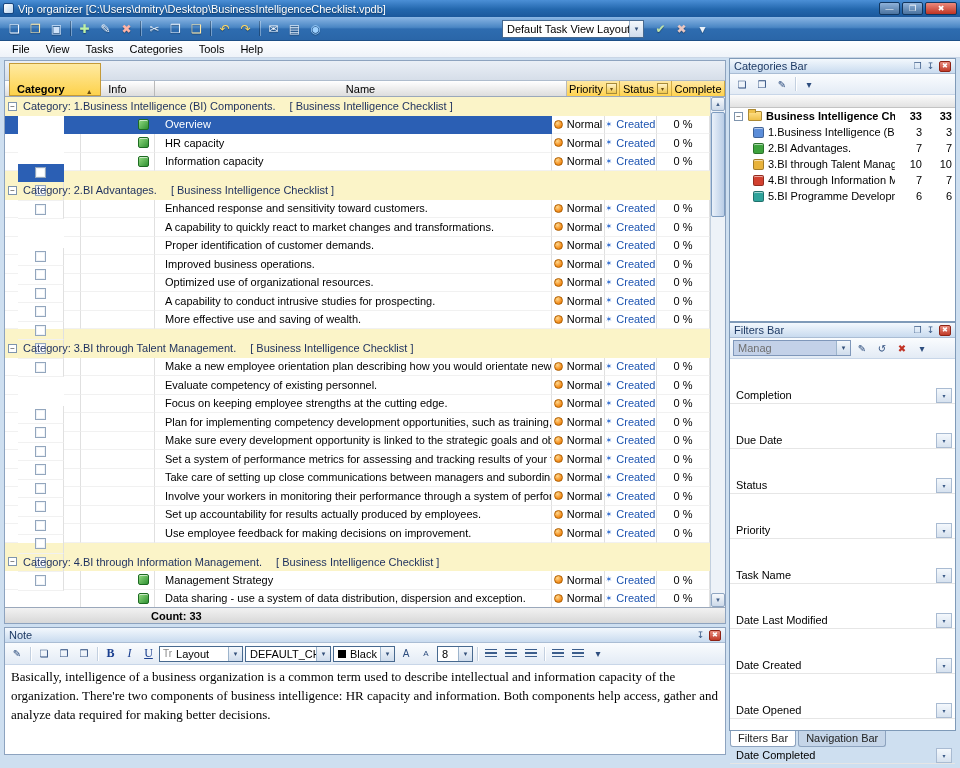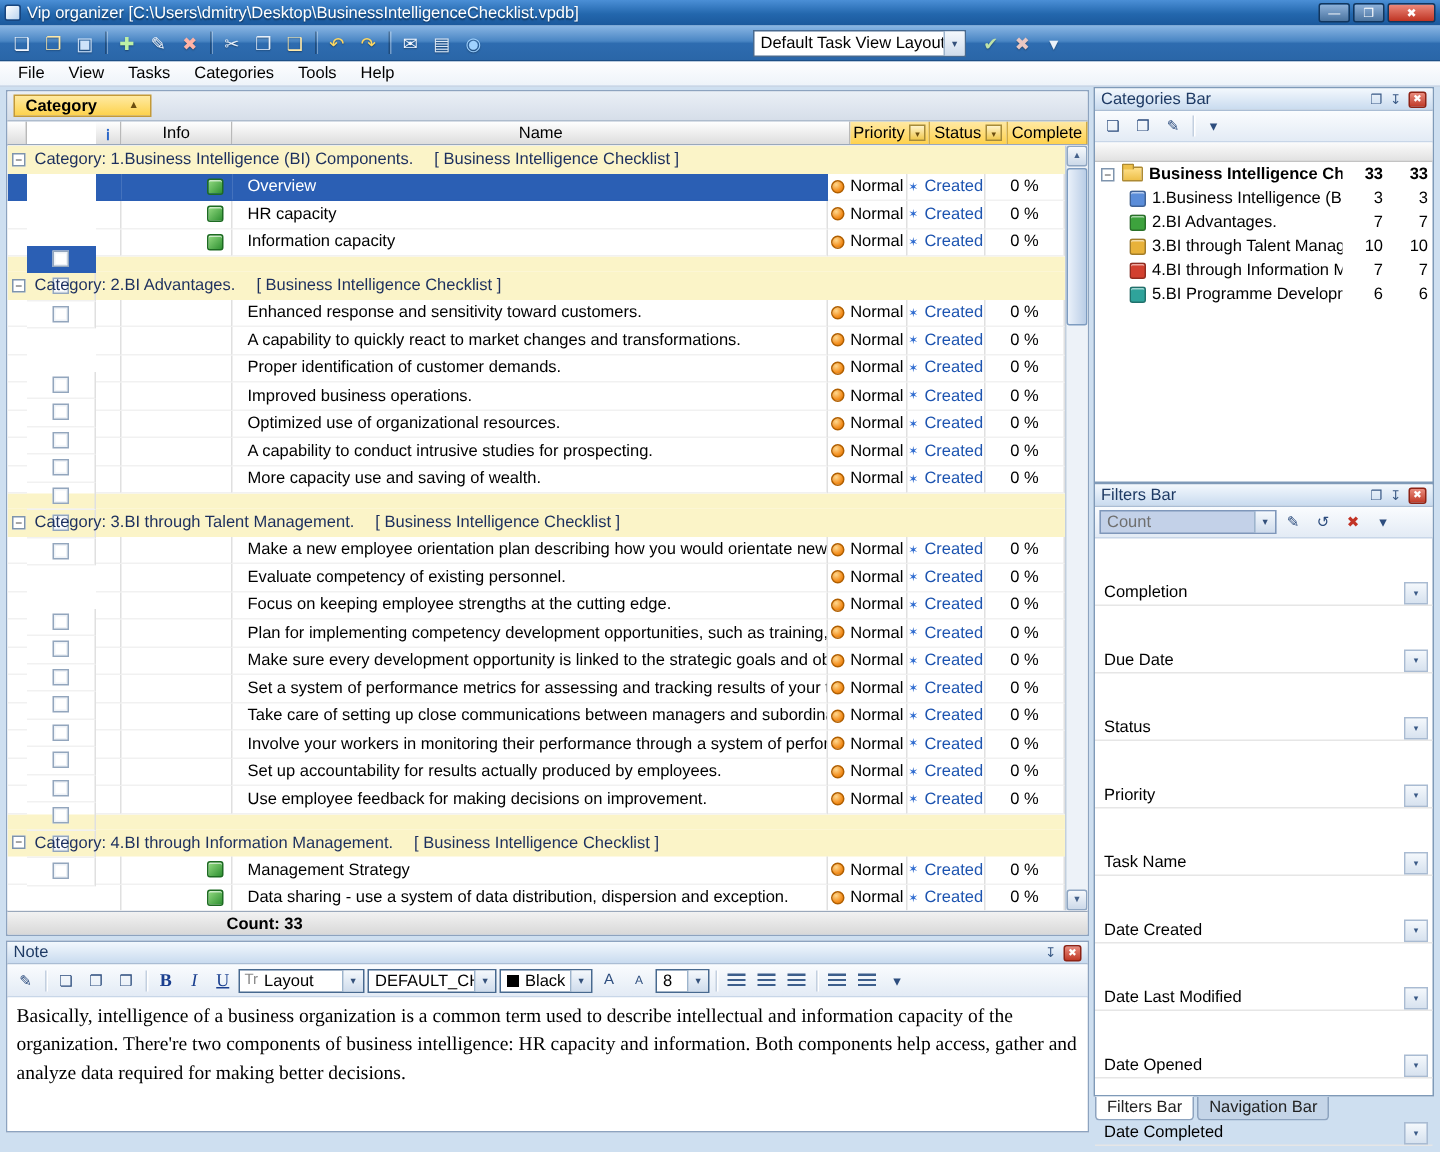--- a/index.html
+++ b/index.html
@@ -36,23 +36,23 @@
   #menubar { position:absolute; left:0; top:41px; width:960px; height:17px;
     background:linear-gradient(180deg,#fdfeff,#eef3f9); border-bottom:1px solid #c9d6e6;
     display:flex; align-items:center; padding:0 4px; }
   .menu-item { padding:1px 8px; }
 
   
   #grid { position:absolute; left:4px; top:60px; width:722px; height:564px;
     border:1px solid #8da3bf; background:#fff; display:flex; flex-direction:column; }
   .groupby { height:20px; background:linear-gradient(180deg,#eaeff6,#d6dee9);
     border-bottom:1px solid #aebccd; position:relative; flex:none; }
-  .cat-tab { position:absolute; left:4px; top:2px; height:15px; padding:0 7px;
+  .cat-tab { position:absolute; left:4px; top:2px; height:33px; padding:0 7px;
     background:linear-gradient(180deg,#ffeaa2,#fdd24c); border:1px solid #c49a38;
-    display:flex; align-items:center; gap:21px; font-weight:bold; }
+    display:flex; align-items:flex-end; gap:21px; font-weight:bold; }
   .sortg { font-size:7px; color:#6b4e10; }
   .grid-header { height:16px; display:flex; flex:none; border-bottom:1px solid #9aa8bb; }
   .hc { display:flex; align-items:center; justify-content:center; height:100%;
     border-right:1px solid #b9b9b9; background:linear-gradient(180deg,#ffffff,#dddddd); overflow:hidden; }
   .hc.yellow { background:linear-gradient(180deg,#ffe9a4,#ffd24e); border-right-color:#d0ab45; }
   .hfilter { width:11px; height:11px; margin-left:3px; border:1px solid #a58a3a;
     background:linear-gradient(#fff3c8,#f0c84e); font-size:6px; display:flex; align-items:center; justify-content:center; color:#6b4e10; }
   .info-glyph { color:#2a66c8; font-size:10px; font-weight:bold; }
   .exp-c { width:13px; } .done-c { width:46px;margin-top:48px; } .flag-c { width:17px; } .info-c { width:74px; }
   .name-c { flex:1; } .pri-c { width:53px; } .st-c { width:52px; } .comp-c { width:53px; }
@@ -425,21 +425,21 @@
             </span>
             <span class="c comp-c">0 %</span>
           </div>
           <div class="row task-row">
             <span class="c exp-c"></span>
             <span class="c done-c">
               <span class="cb"></span>
             </span>
             <span class="c flag-c"></span>
             <span class="c info-c"></span>
-            <span class="c name-c">More capacity use and saving of wealth.</span>
+            <span class="c name-c">More effective use and saving of wealth.</span>
             <span class="c pri-c">
               <span class="pri-dot"></span>
               <span>Normal</span>
             </span>
             <span class="c st-c">
               <span class="st-ic">✶</span>
               <span class="st-t">Created</span>
             </span>
             <span class="c comp-c">0 %</span>
           </div>
@@ -807,21 +807,21 @@
 
   <div id="filtbar">
     <div class="ptitle">
       <span class="ptxt">Filters Bar</span>
       <span class="pic">❐</span>
       <span class="pic">↧</span>
       <span class="pclose">✖</span>
     </div>
     <div class="pbar">
       <div class="combo fcombo">
-        <span class="cval">Count</span>
+        <span class="cval">Manag</span>
         <span class="cbtn">▾</span>
       </div>
       <span class="sbtn">✎</span>
       <span class="sbtn">↺</span>
       <span class="sbtn red">✖</span>
       <span class="sbtn">▾</span>
     </div>
     <div id="filter-rows">
         <div class="filter-row">
           <span class="flabel">Completion</span>
@@ -837,25 +837,25 @@
         </div>
         <div class="filter-row">
           <span class="flabel">Priority</span>
           <span class="farrow">▾</span>
         </div>
         <div class="filter-row">
           <span class="flabel">Task Name</span>
           <span class="farrow">▾</span>
         </div>
         <div class="filter-row">
+          <span class="flabel">Date Last Modified</span>
+          <span class="farrow">▾</span>
+        </div>
+        <div class="filter-row">
           <span class="flabel">Date Created</span>
-          <span class="farrow">▾</span>
-        </div>
-        <div class="filter-row">
-          <span class="flabel">Date Last Modified</span>
           <span class="farrow">▾</span>
         </div>
         <div class="filter-row">
           <span class="flabel">Date Opened</span>
           <span class="farrow">▾</span>
         </div>
         <div class="filter-row">
           <span class="flabel">Date Completed</span>
           <span class="farrow">▾</span>
         </div>

